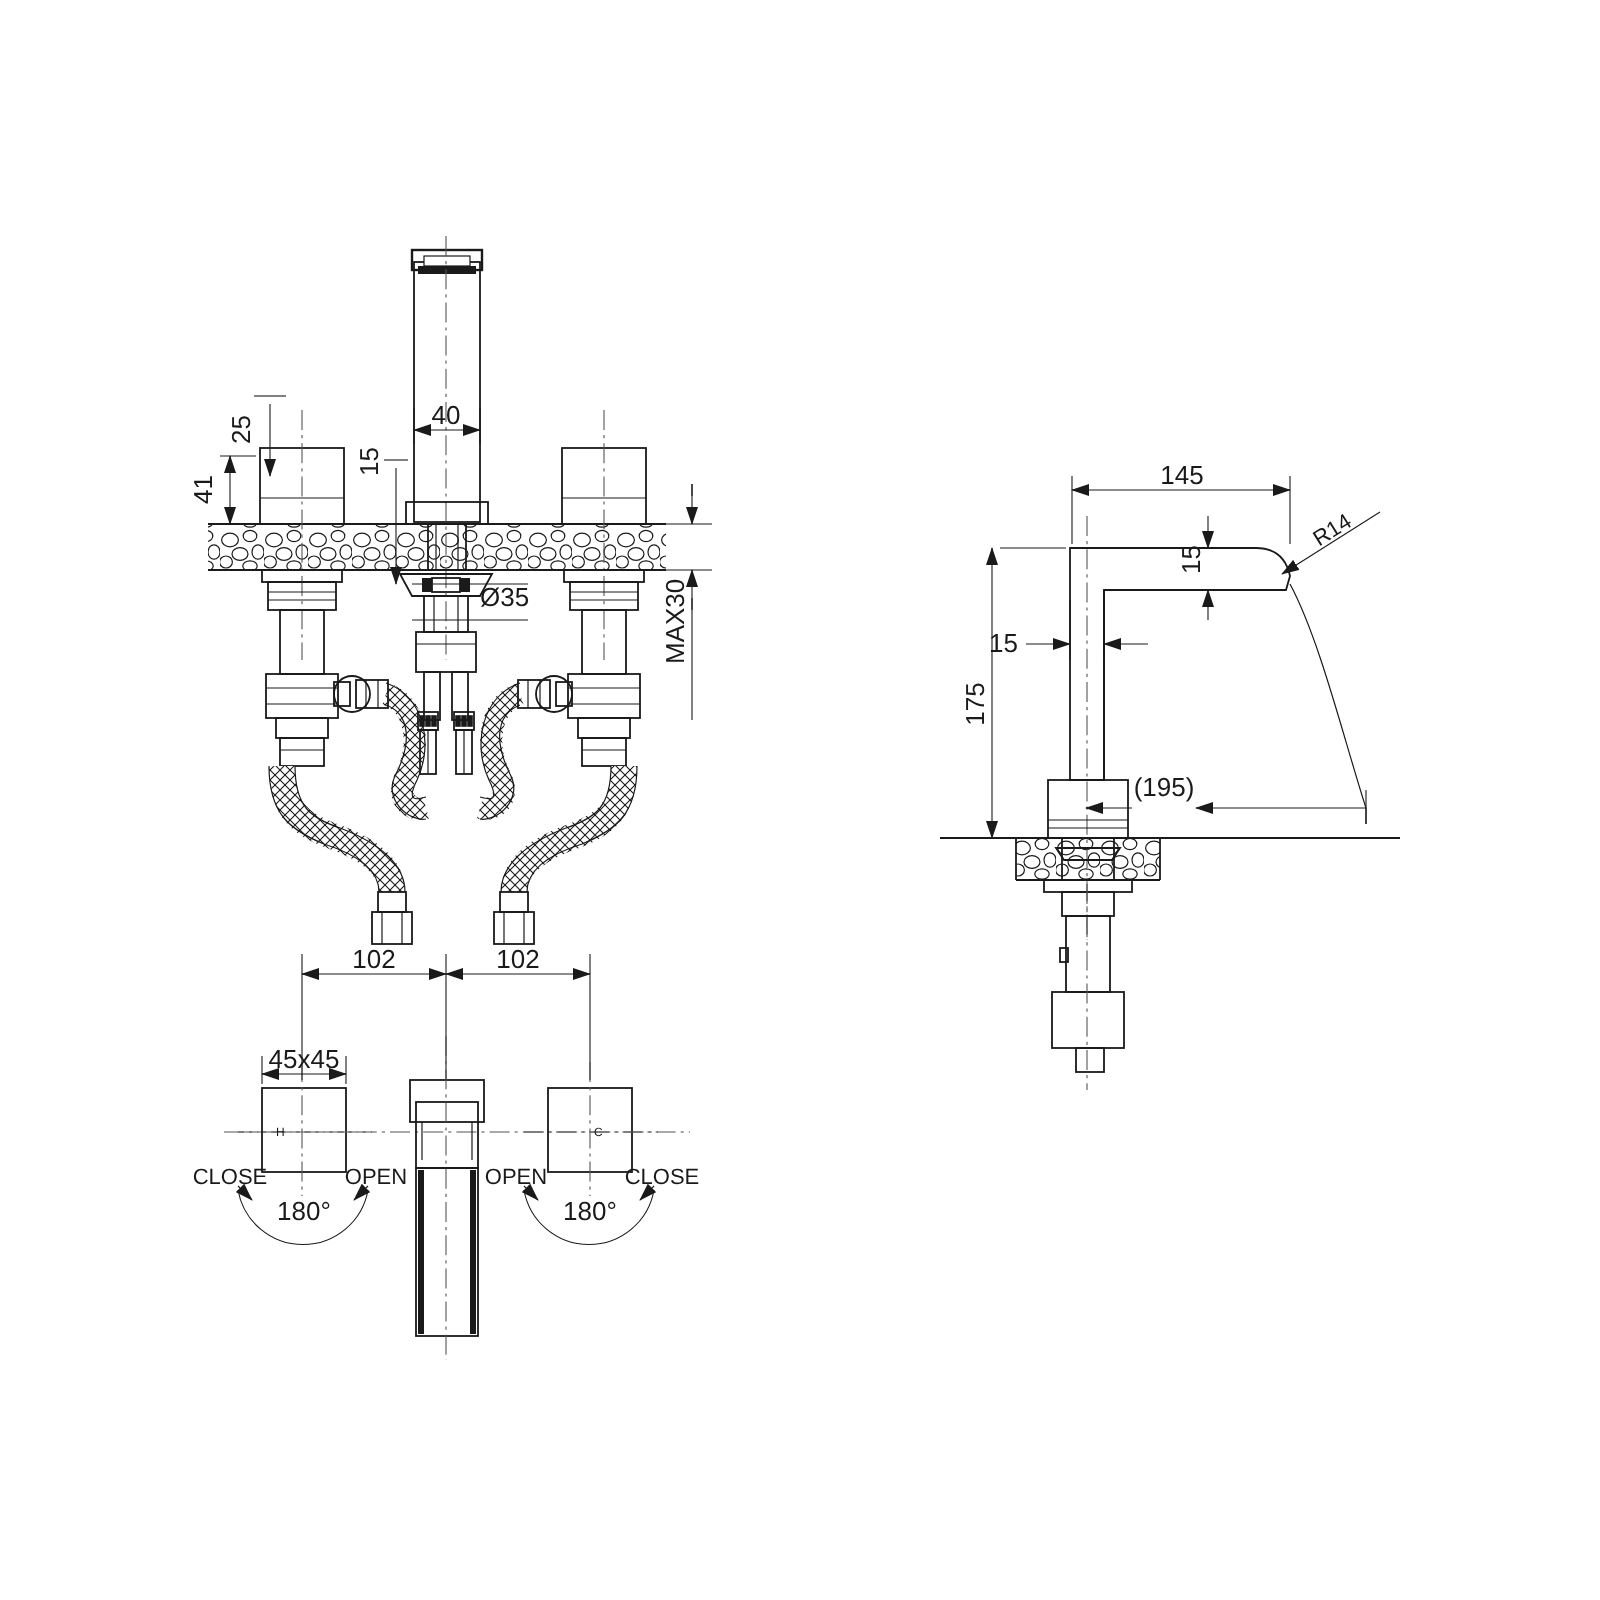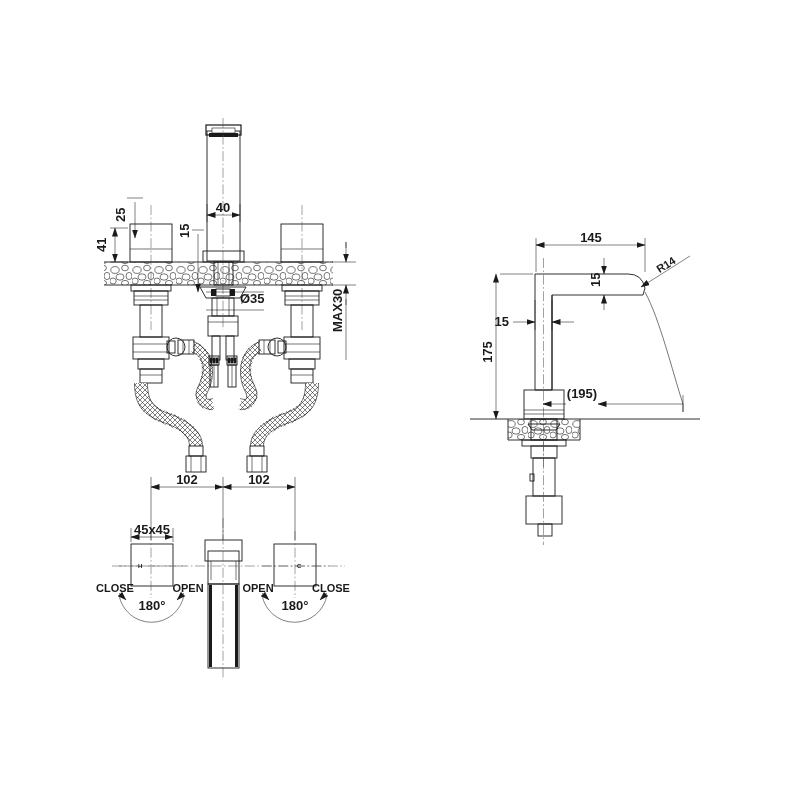--- a/index.html
+++ b/index.html
@@ -12,21 +12,20 @@
     width: 800px;
     height: 800px;
     font-family: "Liberation Sans", sans-serif;
     overflow: hidden;
   }
   #sheet {
     position: relative;
     width: 800px;
     height: 800px;
     background: #ffffff;
-    font-weight: bold;
   }
   #drawing {
     position: absolute;
     top: 0;
     left: 0;
     width: 800px;
     height: 800px;
   }
   .dimtext {
     font-family: "Liberation Sans", sans-serif;

